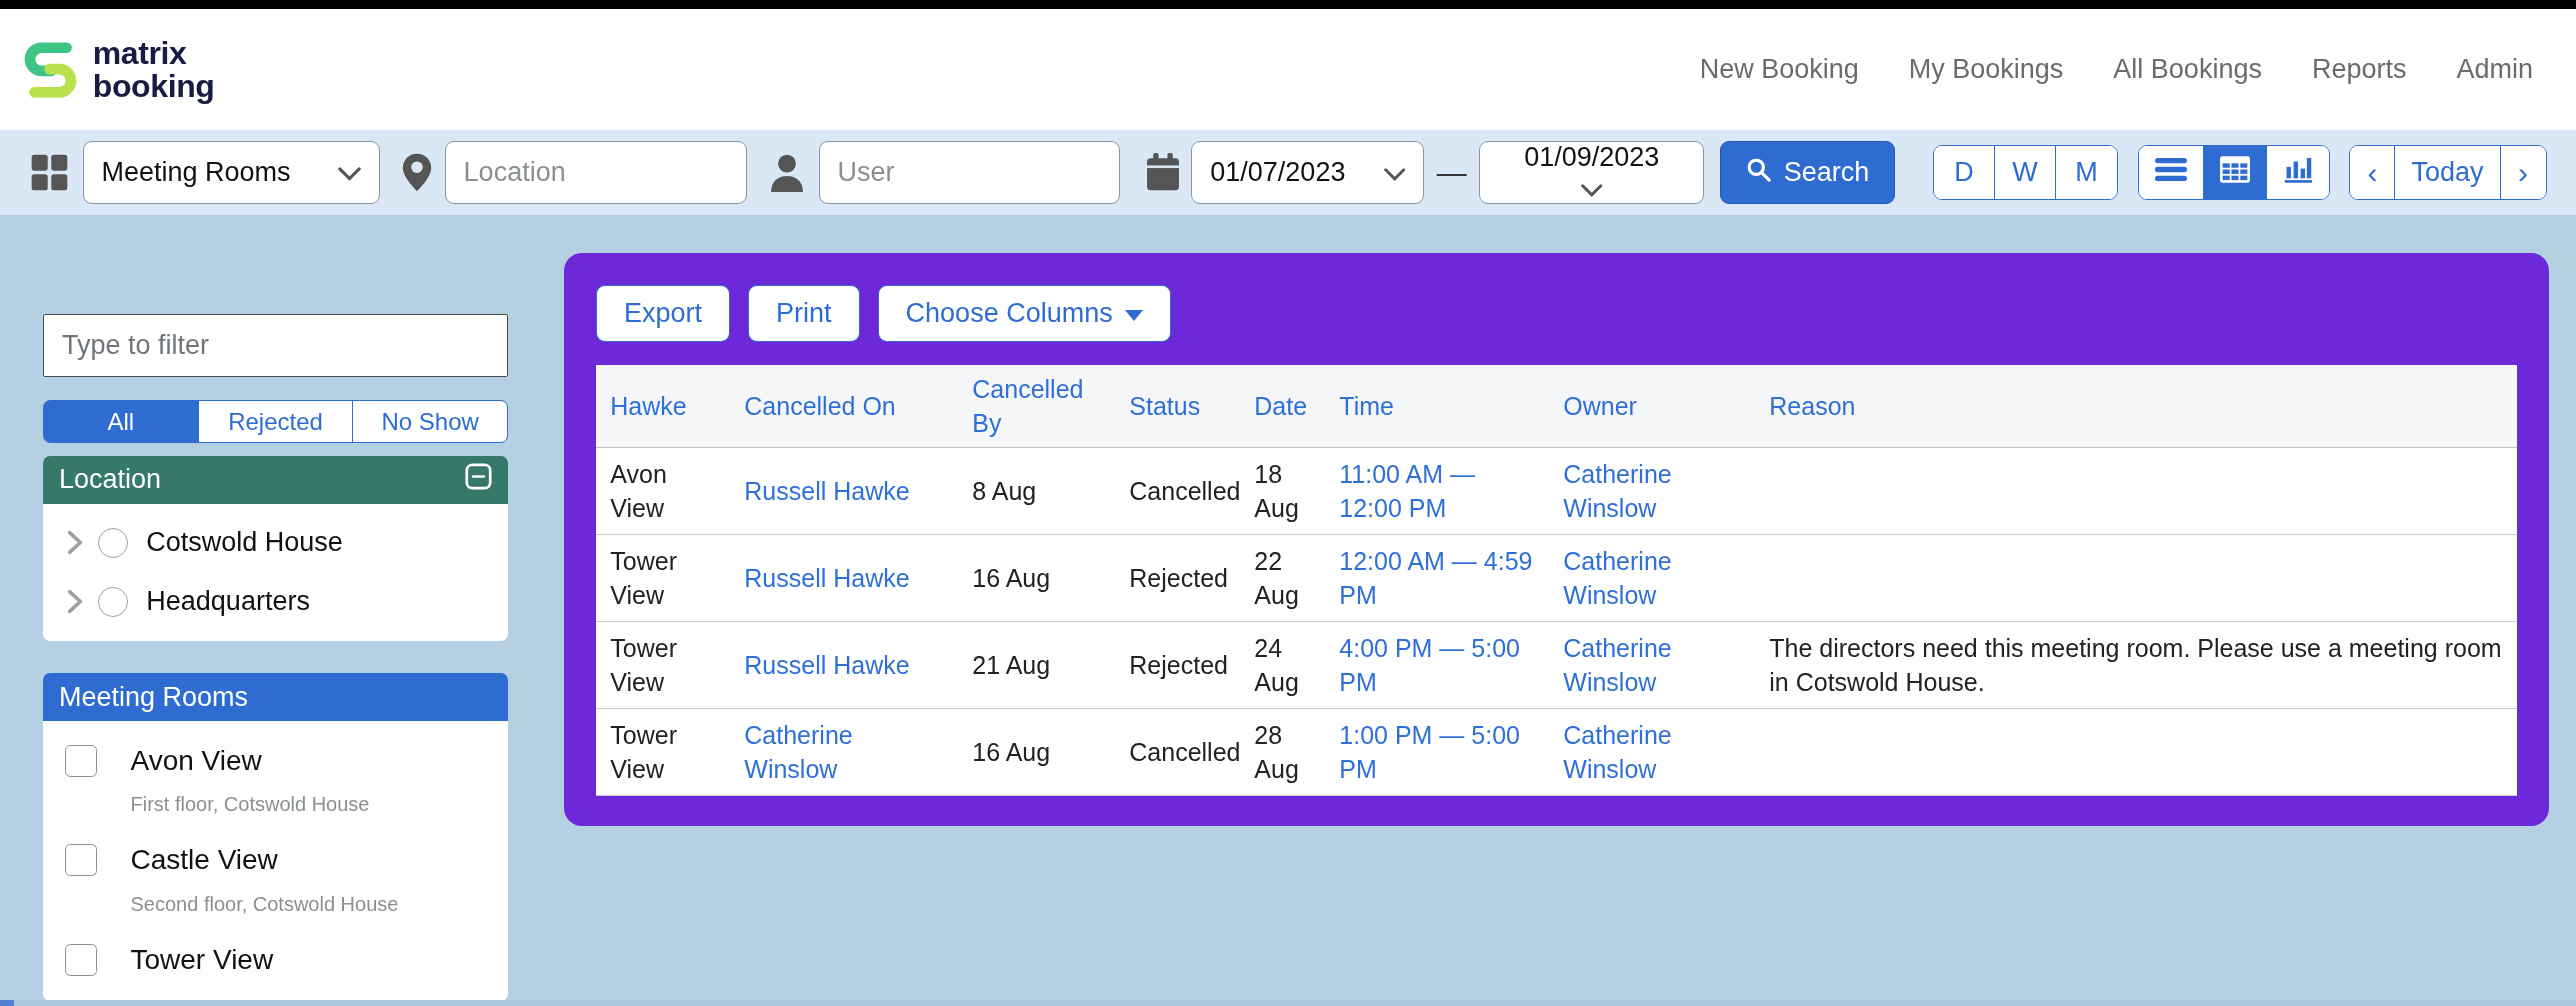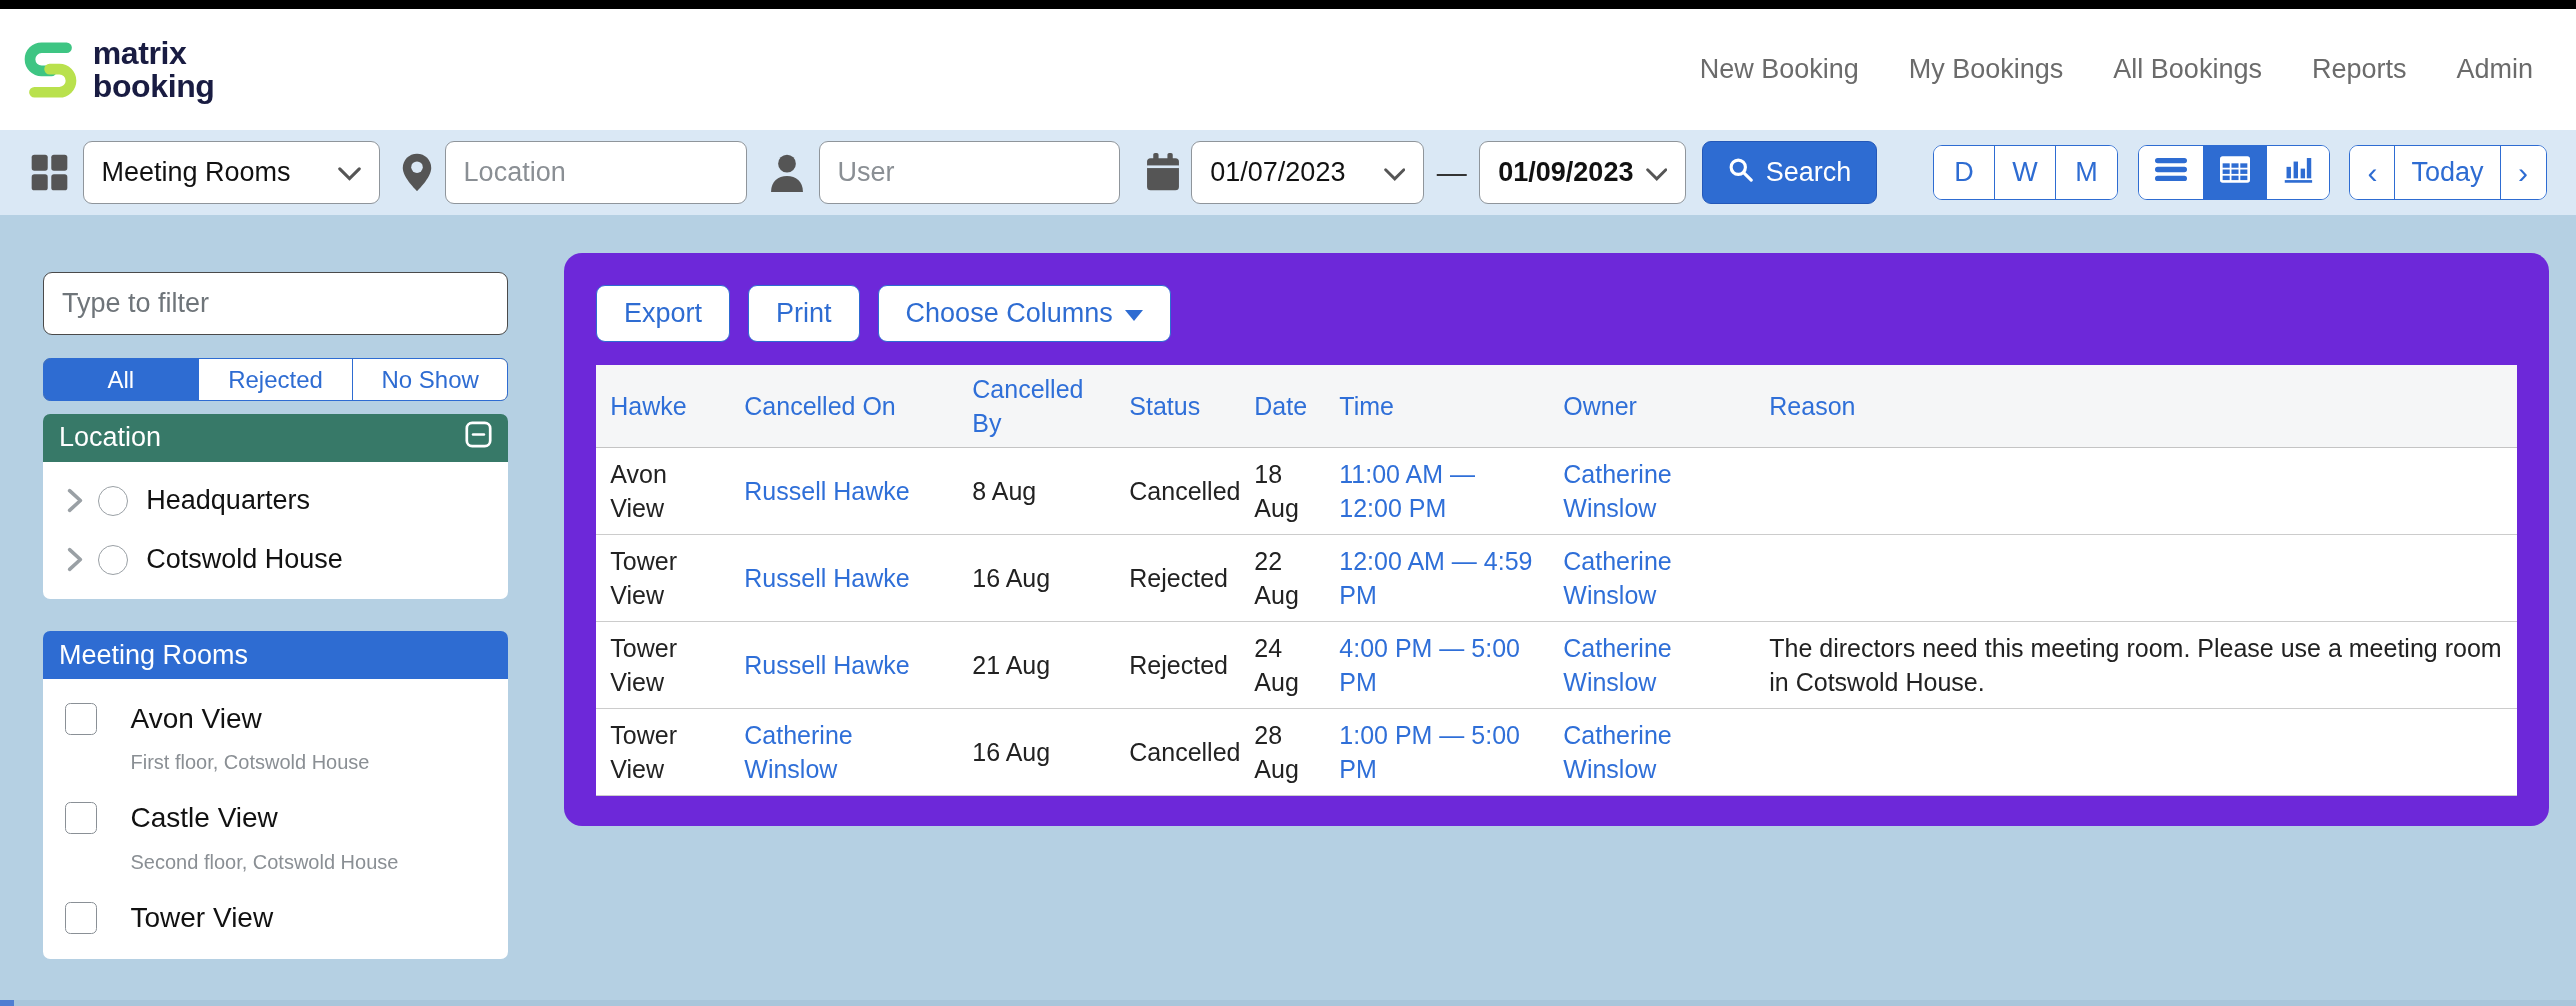--- a/index.html
+++ b/index.html
@@ -36,22 +36,22 @@
          color:#2e6cd2; font-size:27px; border-right:1.8px solid #2e6cd2; cursor:pointer; background:#fff; }
   .seg:last-child { border-right:none; }
   .seg.active { background:#2e6cd2; color:#fff; }
   .right-groups { margin-left:auto; margin-right:29.5px; display:flex; gap:19.7px; align-items:center; }
 
   
   .body { position:relative; height:792px; }
 
   
   .sidebar { position:absolute; left:43px; top:57px; width:465px; }
-  .side-filter { width:100%; height:63px; border:1.8px solid #4a4a4a; border-radius:9px; background:#fff;
-                 font-size:27px; padding:0 18px; font-family:inherit; color:#111; outline:none; }
+  .side-filter { width:100%; height:63px; border:1.8px solid #4a4a4a; border-radius:2px; background:#fff;
+                 font-size:27px; padding:0 18px; font-family:inherit; color:#111; outline:none;margin-top:42px; }
   .side-filter::placeholder { color:#6f757a; }
   .side-tabs { margin-top:23px; display:flex; height:43px; border:1.8px solid #2e6cd2; border-radius:7.2px; overflow:hidden; background:#737373; }
   .side-tab { flex:1; display:flex; align-items:center; justify-content:center; font-size:24px;
               color:#2e6cd2; border-right:1.8px solid #2e6cd2; cursor:pointer; background:#fff; }
   .side-tab:last-child { border-right:none; }
   .side-tab.active { background:#2e6cd2; color:#fff; }
   .panel { margin-top:12.5px; border-radius:7.2px; overflow:hidden; }
   .panel.rooms { margin-top:32px; }
   .panel-header { height:48px; display:flex; align-items:center; justify-content:space-between;
                   padding:0 16px; color:#fff; font-size:27px; }
@@ -166,21 +166,21 @@
     </span>
     <div class="fctl fselect" style="width:233px; font-weight:normal;">
       <span>01/07/2023</span>
       <span>
         <svg width="21.5" height="13.4" viewBox="0 0 26 16">
             <polyline points="2,2 13,13 24,2" fill="none" stroke="#555" stroke-width="3.5" stroke-linecap="round"></polyline>
           </svg>
       </span>
     </div>
     <span class="dash">—</span>
-    <div class="fctl fselect" style="width:207px; font-weight:bold;">
+    <div class="fctl fselect" style="width:225px; font-weight:normal;flex-direction:column;">
       <span>01/09/2023</span>
       <span>
         <svg width="21.5" height="13.4" viewBox="0 0 26 16">
             <polyline points="2,2 13,13 24,2" fill="none" stroke="#555" stroke-width="3.5" stroke-linecap="round"></polyline>
           </svg>
       </span>
     </div>
     <button class="search-btn">
       <span>
         <svg width="25" height="25" viewBox="0 0 28 28">
@@ -268,30 +268,30 @@
           </span>
         </div>
         <div class="panel-body">
           <div class="tree-item">
             <span class="tree-chevron">
               <svg width="18" height="27" viewBox="0 0 20 30">
                   <polyline points="4,4 16,15 4,26" fill="none" stroke="#9aa0a5" stroke-width="4" stroke-linecap="round" stroke-linejoin="round"></polyline>
                 </svg>
             </span>
             <span class="radio"></span>
-            <span class="tree-label">Headquarters</span>
+            <span class="tree-label">Cotswold House</span>
           </div>
           <div class="tree-item">
             <span class="tree-chevron">
               <svg width="18" height="27" viewBox="0 0 20 30">
                   <polyline points="4,4 16,15 4,26" fill="none" stroke="#9aa0a5" stroke-width="4" stroke-linecap="round" stroke-linejoin="round"></polyline>
                 </svg>
             </span>
             <span class="radio"></span>
-            <span class="tree-label">Cotswold House</span>
+            <span class="tree-label">Headquarters</span>
           </div>
         </div>
       </div>
 
       <div class="panel rooms">
         <div class="panel-header blue">
           <span>Meeting Rooms</span>
         </div>
         <div class="panel-body">
           <div class="room-item">

